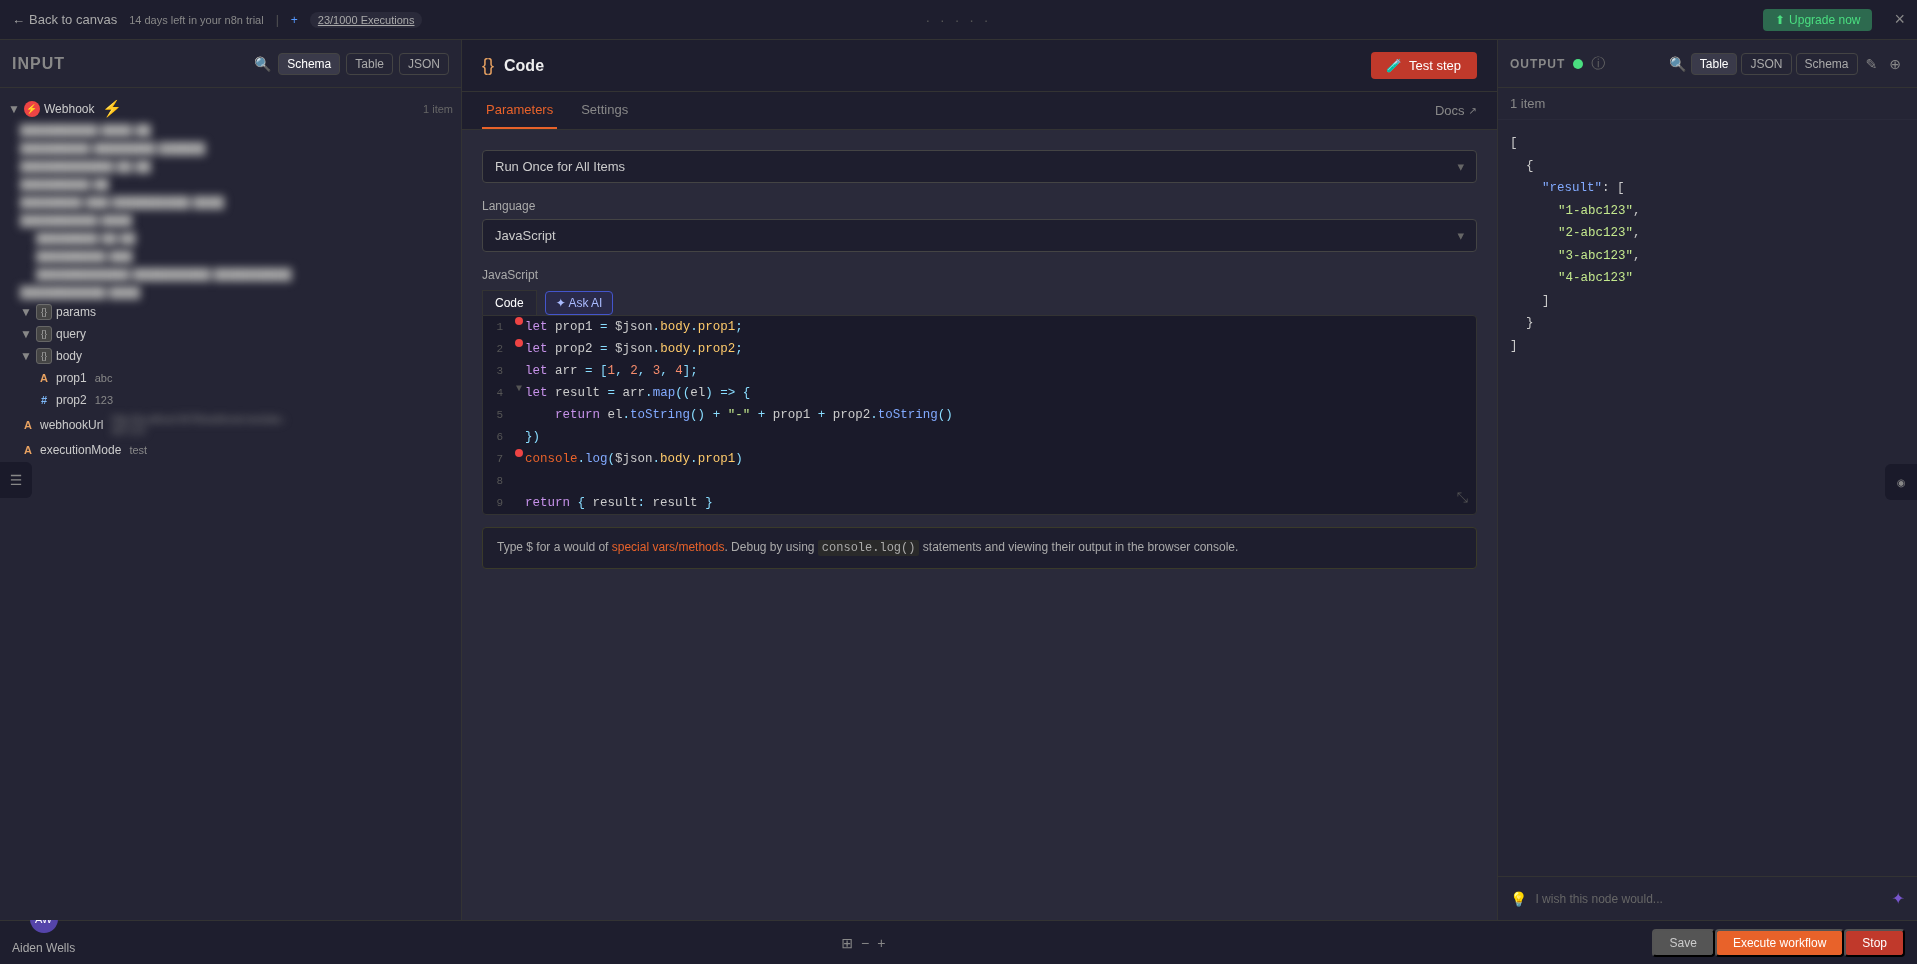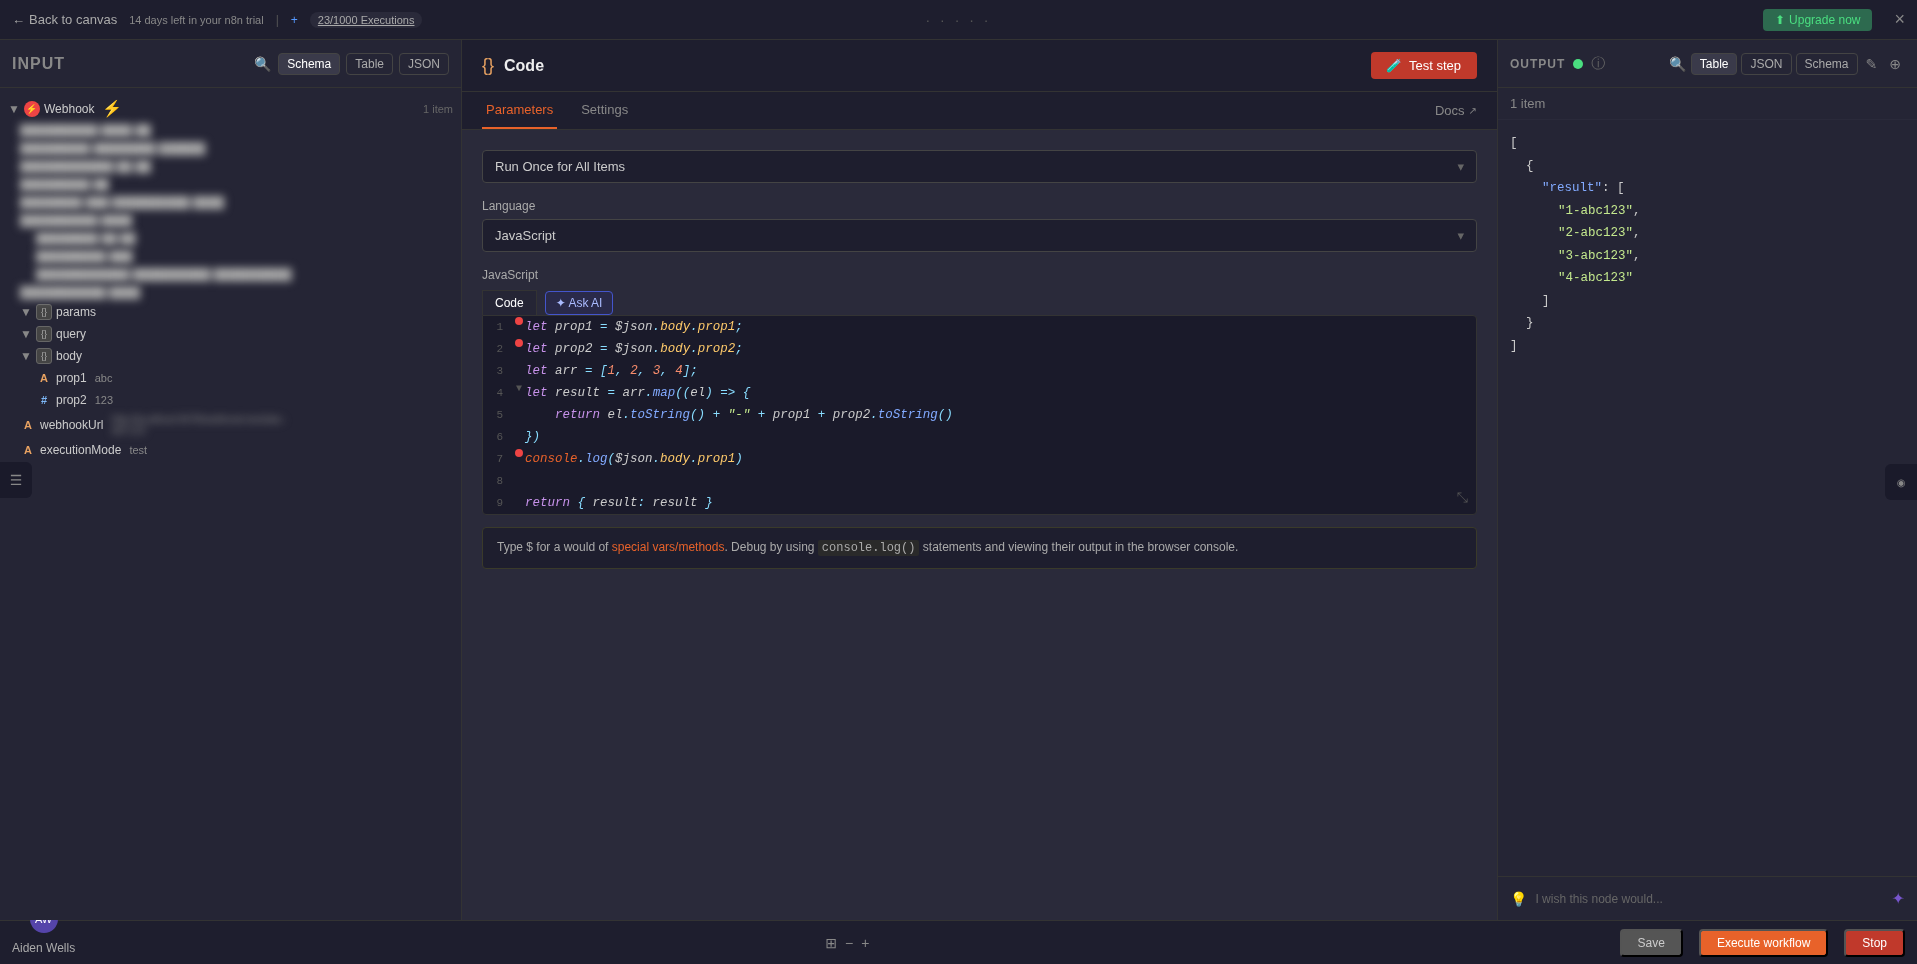--- a/index.html
+++ b/index.html
@@ -338,21 +338,20 @@
       border-radius: 50%;
     }
     .collapse-indicator {
       color: #555;
       font-size: 10px;
     }
     .line-code {
       flex: 1;
       line-height: 20px;
       white-space: pre;
-      font-style: italic;
     }
     .resize-handle {
       position: absolute;
       bottom: 8px;
       right: 8px;
       color: #555;
       font-size: 14px;
       cursor: se-resize;
     }
 
@@ -497,21 +496,21 @@
       height: 28px;
       border-radius: 50%;
       background: #5544aa;
       color: #fff;
       font-size: 11px;
       display: flex;
       align-items: center;
       justify-content: center;
     }
     .username { font-size: 12px; color: #aaa; }
-    .bottom-center { display: flex; gap: 16px; }
+    .bottom-center { display: flex; gap: 0; }
     .bottom-action-btn {
       background: #e8622a;
       color: #fff;
       font-size: 12px;
       padding: 5px 16px;
       border-radius: 4px;
       cursor: pointer;
     }
     .bottom-action-btn.secondary {
       background: #c0392b;

